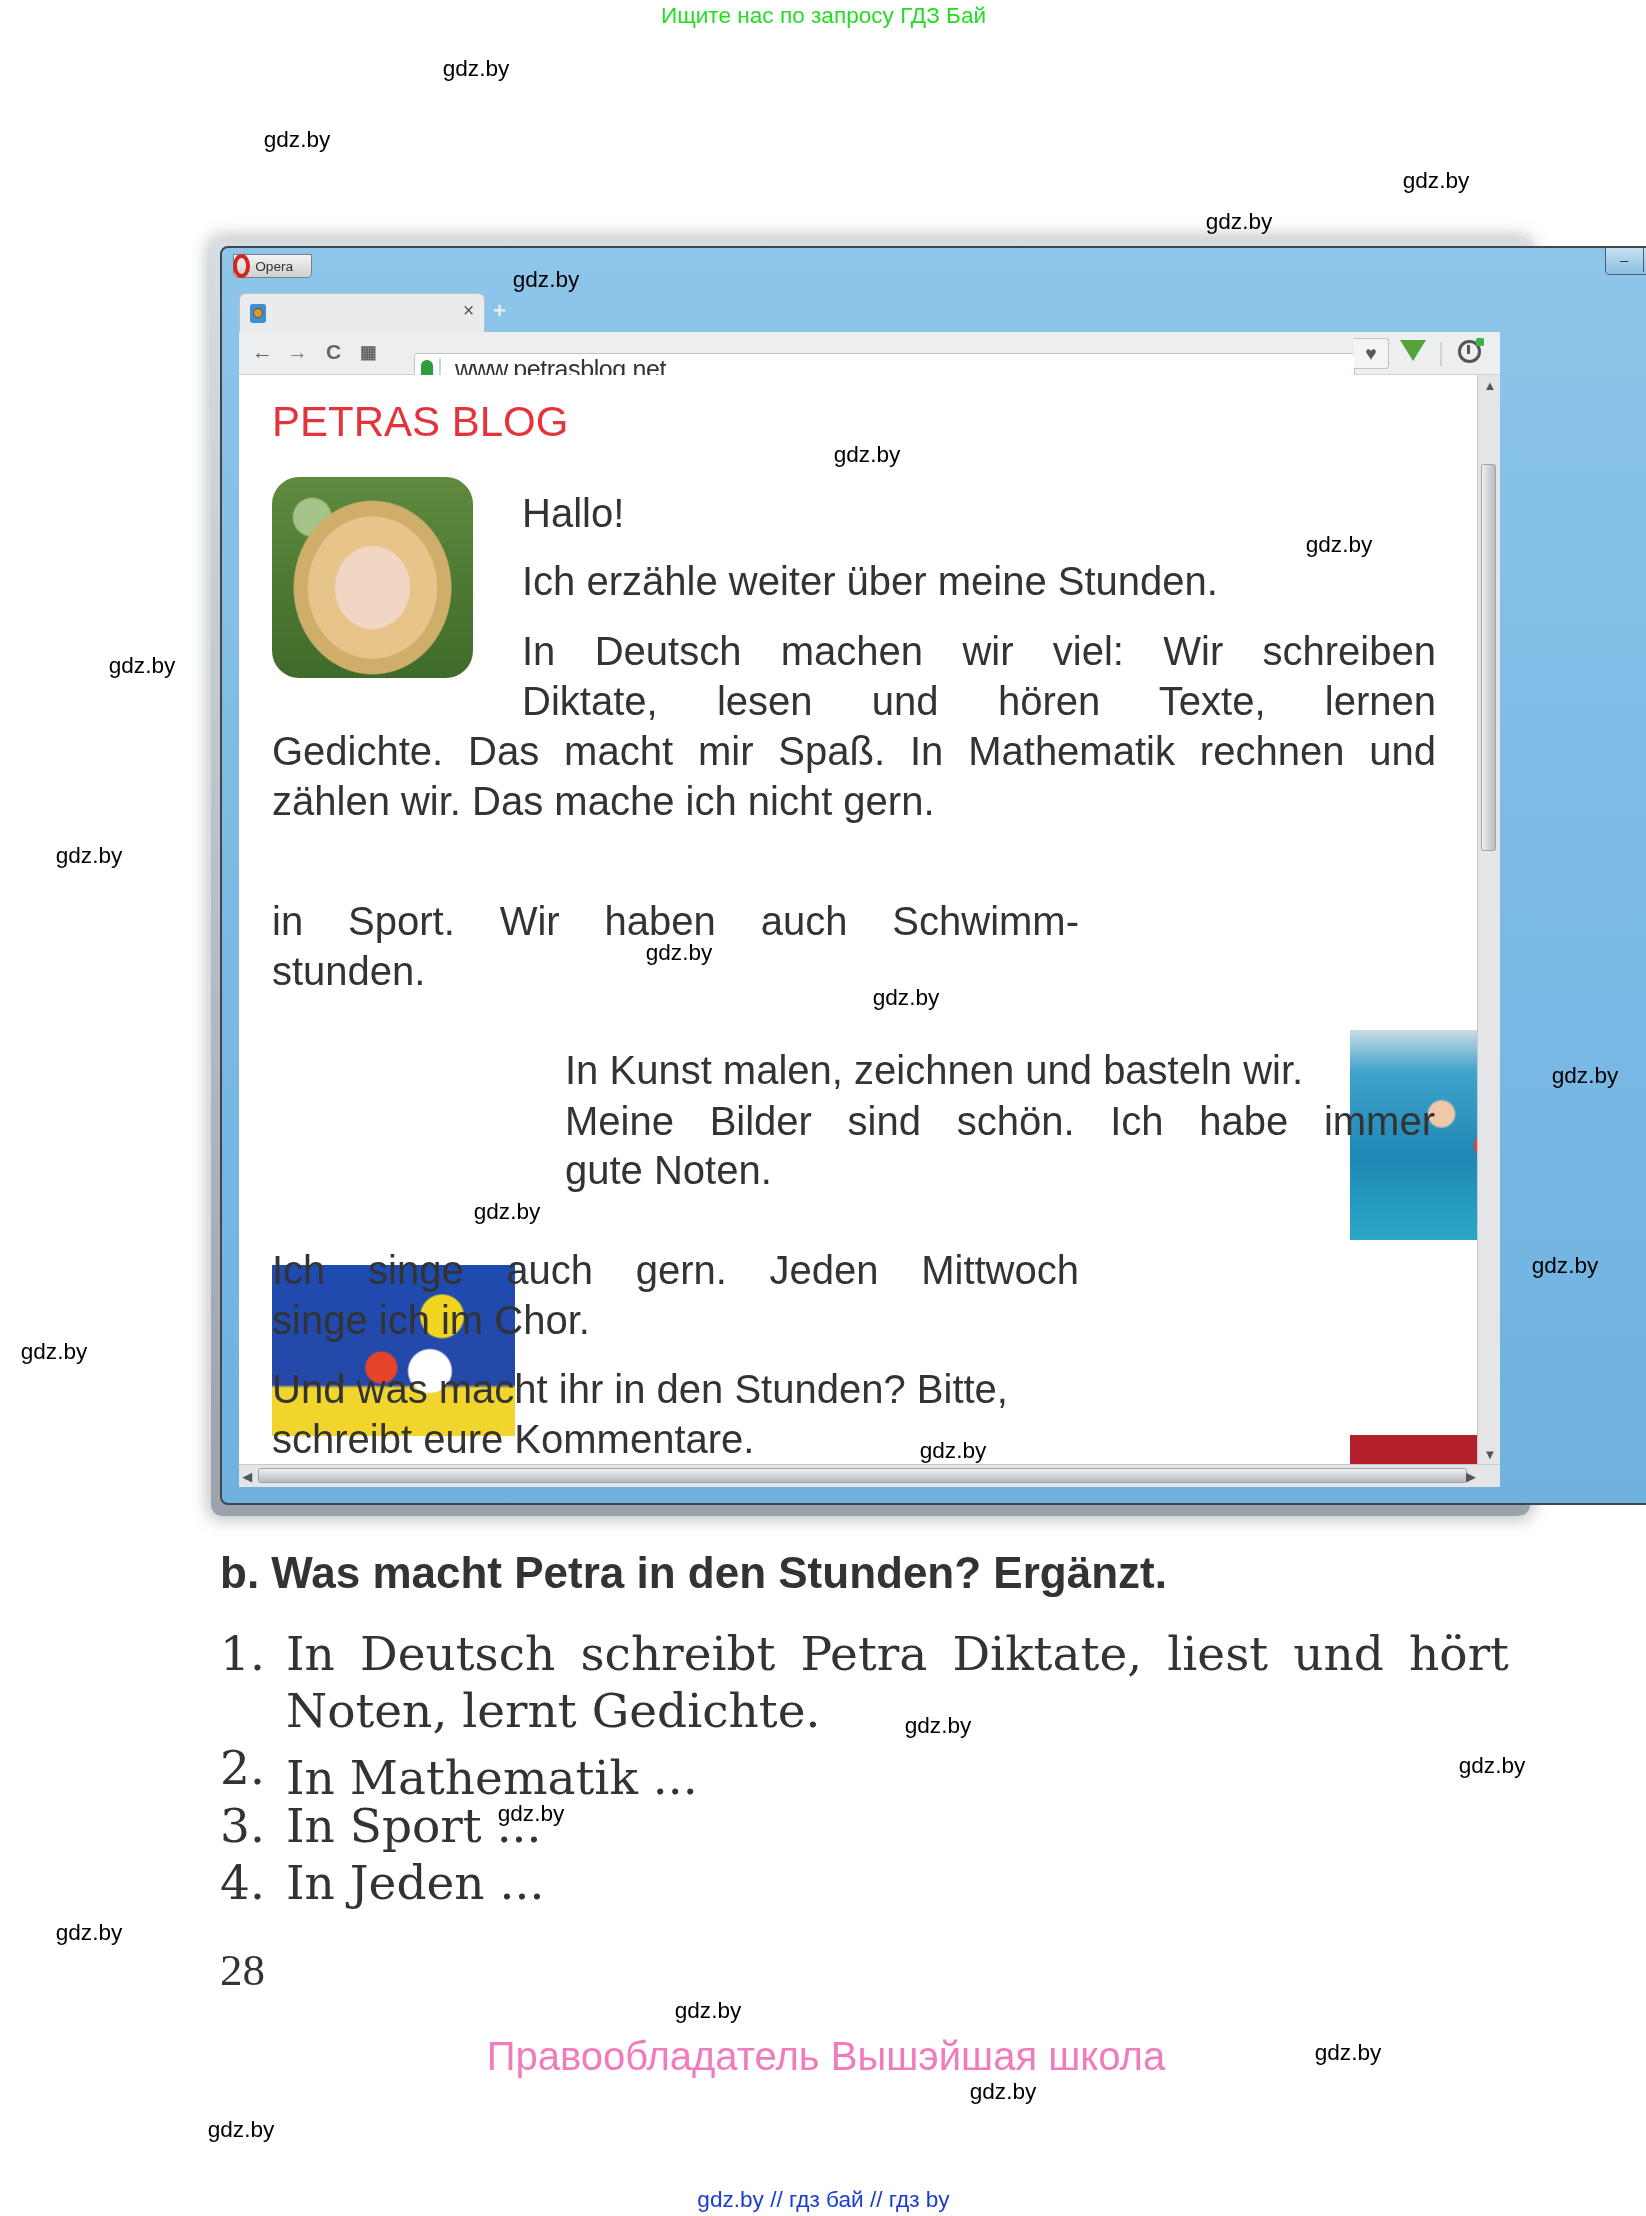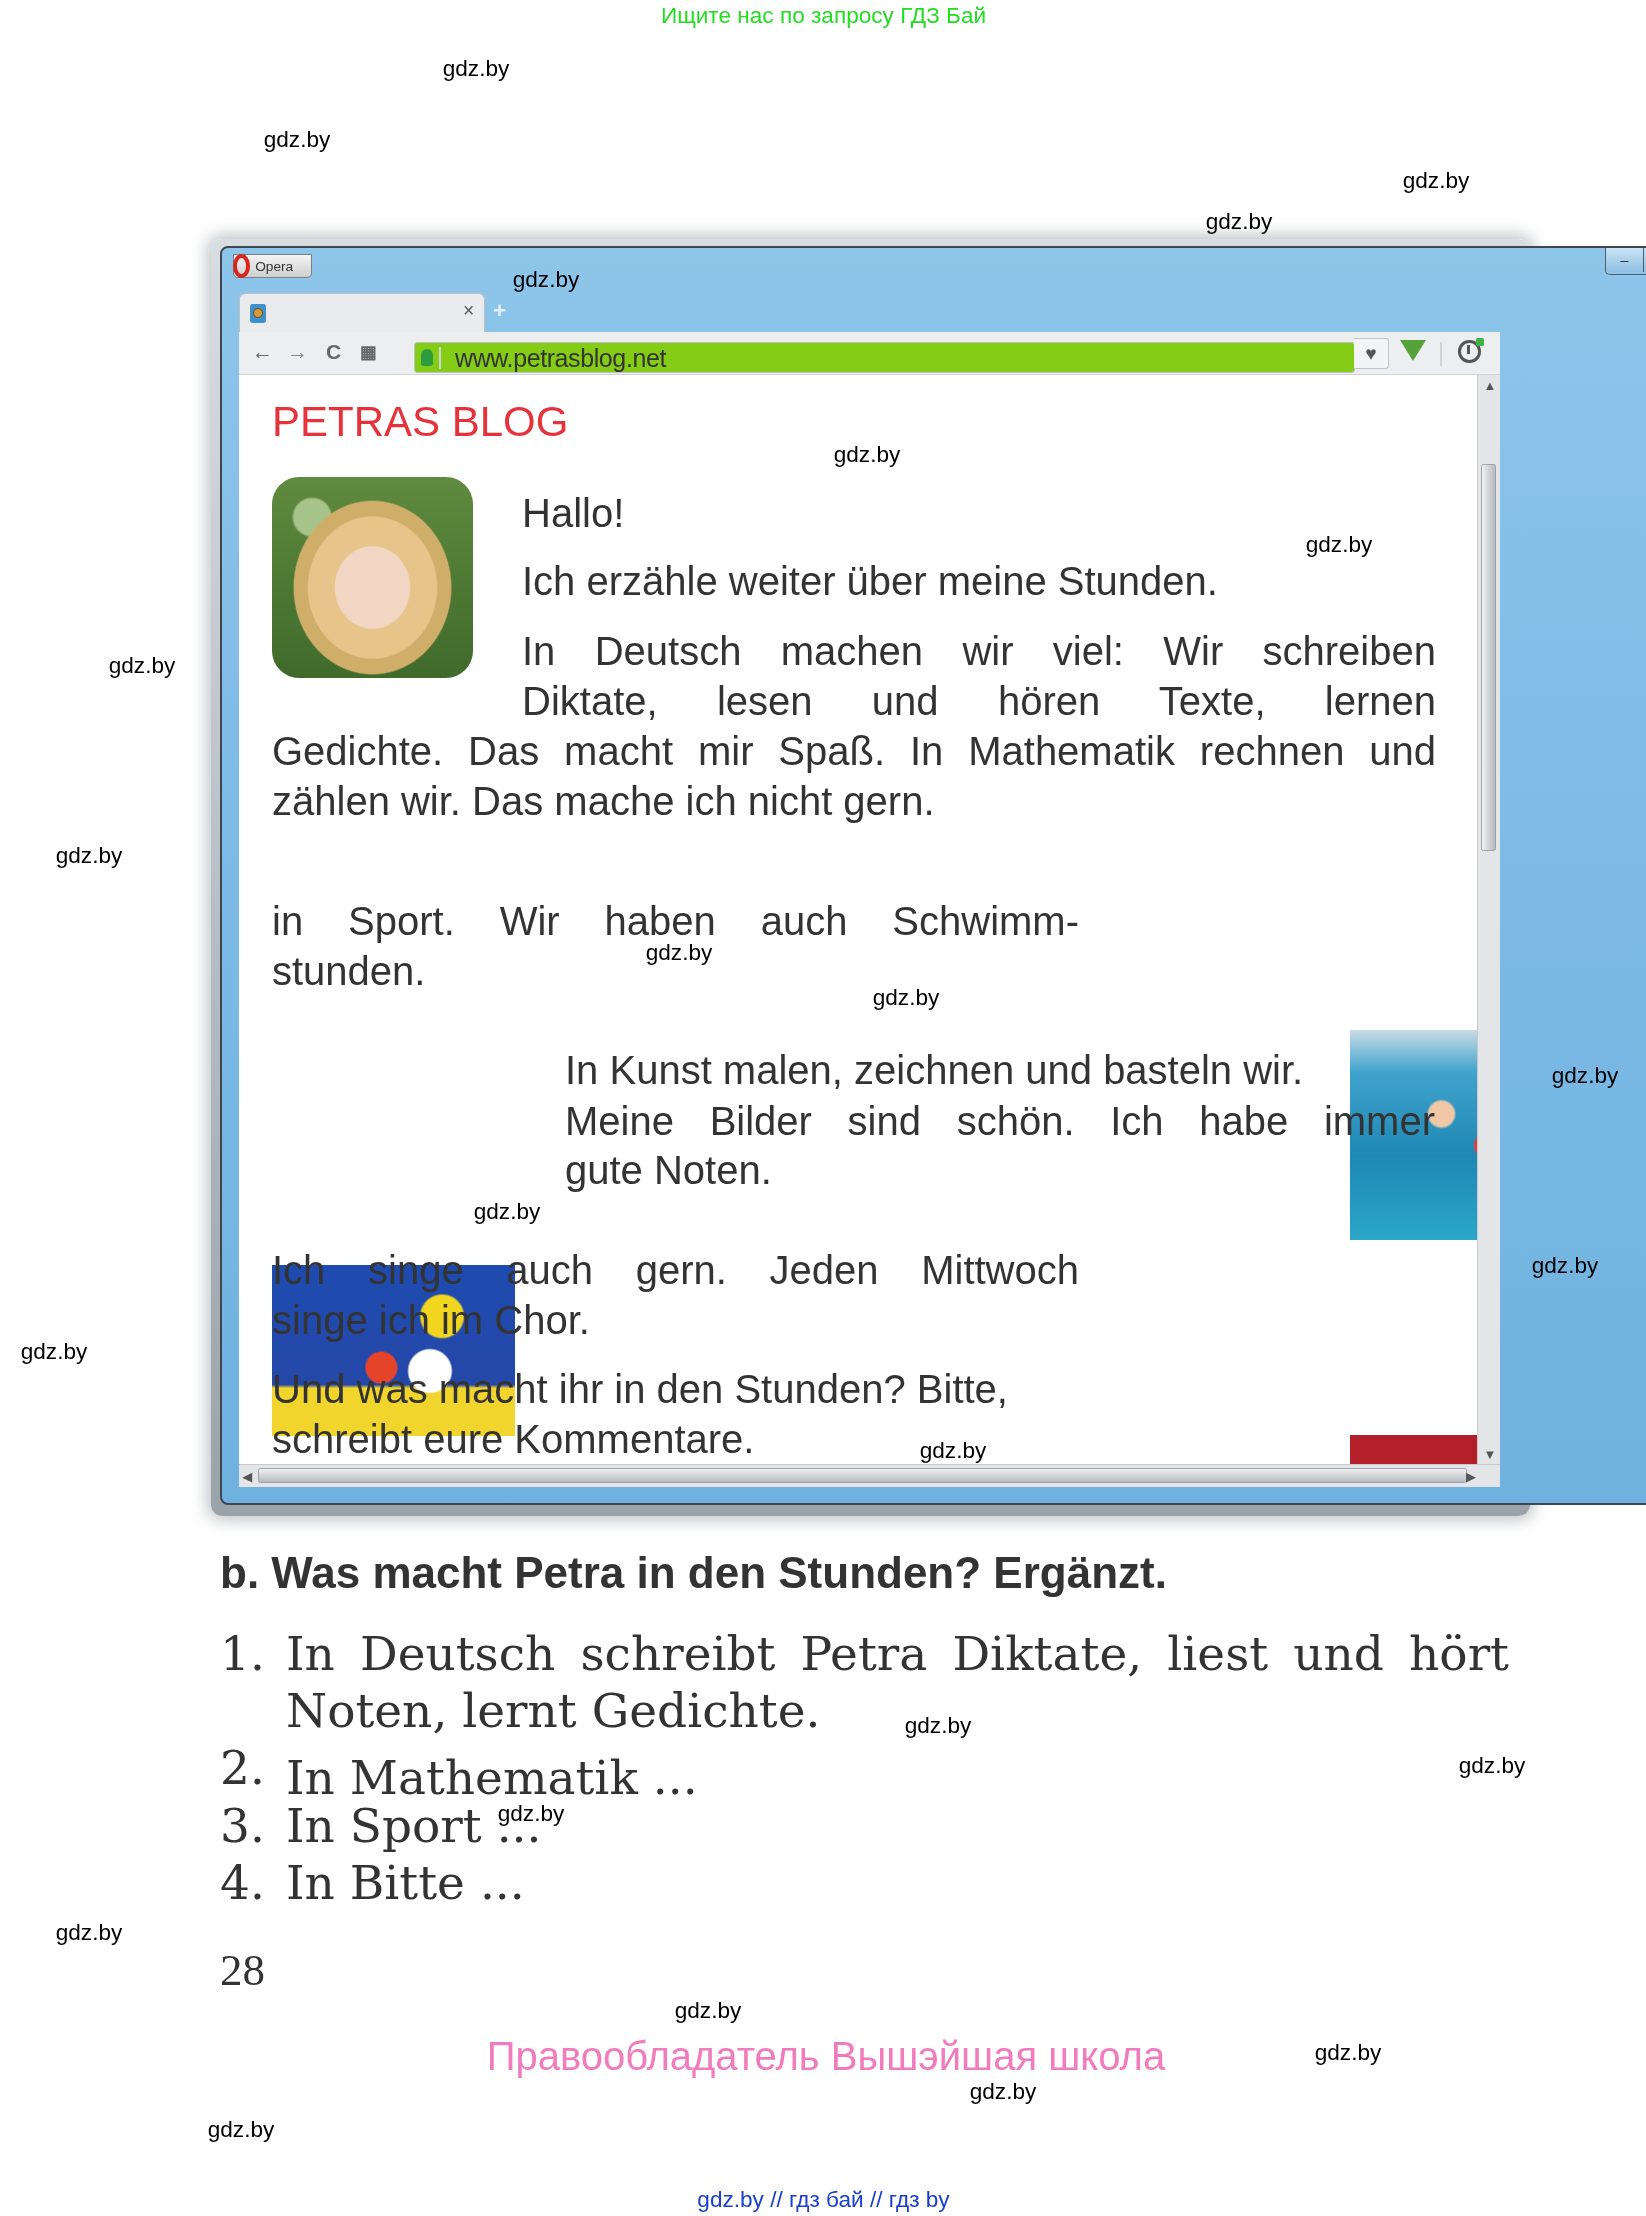--- a/index.html
+++ b/index.html
@@ -22,21 +22,21 @@
   .wc.close { width:58px; background:linear-gradient(#e88a7a,#c73a26); border-right:none; color:#fff; font-weight:bold; }
 
   .tab { left:17px; top:45px; width:246px; height:39px; background:#e9ebec; border-radius:6.4px 6.4px 0 0; border:0.8px solid #b9c0c6; border-bottom:none; box-sizing:border-box; }
   .tab-fav { left:9.7px; top:9.7px; width:16px; height:19.3px; background:#3e8fce; border-radius:2.4px; display:flex; align-items:center; justify-content:center; }
   .tab-fav span { width:9.7px; height:9.7px; border-radius:50%; background:#d39a3a; border:1.6px solid #6b4a18; box-sizing:border-box; }
   .tab-close { right:9.7px; top:6.4px; font-size:19.3px; color:#555; }
   .new-tab { left:271px; top:50px; font-size:22.6px; color:#e5eef5; font-weight:bold; }
 
   .toolbar { left:17px; top:84px; width:1261px; height:42px; background:#eceeef; border-bottom:0.8px solid #cfd3d6; }
   .tb-icon { top:8px; font-size:21px; color:#666; font-weight:bold; }
-  .addr { left:175px; top:10px; width:941px; height:31px; background:#84cc16; border:0.8px solid #bfc4c8; border-radius:3.2px; box-sizing:border-box; }
+  .addr { left:175px; top:21px; width:941px; height:31px; background:#ffffff; border:0.8px solid #bfc4c8; border-radius:3.2px; box-sizing:border-box; }
   .lock { left:6.4px; top:5.6px; width:11.3px; height:17.7px; background:#2e9b3f; border-radius:5.6px 5.6px 2.4px 2.4px; }
   .addr-sep { left:24px; top:4px; width:1.6px; height:22px; background:#cfd3d6; }
   .url { left:40px; top:0.8px; font-size:25px; color:#333; letter-spacing:-0.4px; }
   .heart-box { left:1115px; top:6.4px; width:35px; height:31px; background:#f3f4f5; border:0.8px solid #bfc4c8; border-left:none; border-radius:0 3.2px 3.2px 0; box-sizing:border-box; display:flex; align-items:center; justify-content:center; color:#555; font-size:19.3px; }
   .dl-icon { left:1161px; top:8px; width:0; height:0; border-left:13px solid transparent; border-right:13px solid transparent; border-top:21px solid #55a13a; }
   .tb-sep { left:1201px; top:9.7px; width:1.6px; height:24px; background:#cfd3d6; }
   .power { left:1219px; top:8px; width:22.6px; height:22.6px; border:3.2px solid #555; border-radius:50%; box-sizing:border-box; }
   .power i { position:absolute; left:5.6px; top:1.6px; width:3.2px; height:9.7px; background:#555; }
   .power b { position:absolute; right:-6.4px; top:-4.8px; width:8px; height:8px; background:#3cb44a; border-radius:1.6px; }
 
@@ -193,19 +193,19 @@
 <div class="abs heading-b">b. Was macht Petra in den Stunden? Ergänzt.</div>
 <div class="abs serif-list" style="top:1626px;">
   <div class="li" style="top:0;">1.</div>
   <div class="li" style="top:0;left:66px;width:1223px;text-align:justify;text-align-last:justify;white-space:normal;">In Deutsch schreibt Petra Diktate, liest und hört</div>
   <div class="li" style="top:57px;left:66px;">Noten, lernt Gedichte.</div>
   <div class="li" style="top:114px;">2.</div>
   <div class="li" style="top:124px;left:66px;">In Mathematik ...</div>
   <div class="li" style="top:172px;">3.</div>
   <div class="li" style="top:172px;left:66px;">In Sport ...</div>
   <div class="li" style="top:229px;">4.</div>
-  <div class="li" style="top:229px;left:66px;">In Bitte ...</div>
+  <div class="li" style="top:229px;left:66px;">In Jeden ...</div>
 </div>
 
 <div class="abs page-num">28</div>
 <div class="abs copyright">Правообладатель Вышэйшая школа</div>
 <div class="abs footer">gdz.by  //  гдз бай  //  гдз by</div>
 
 
 </body></html>

